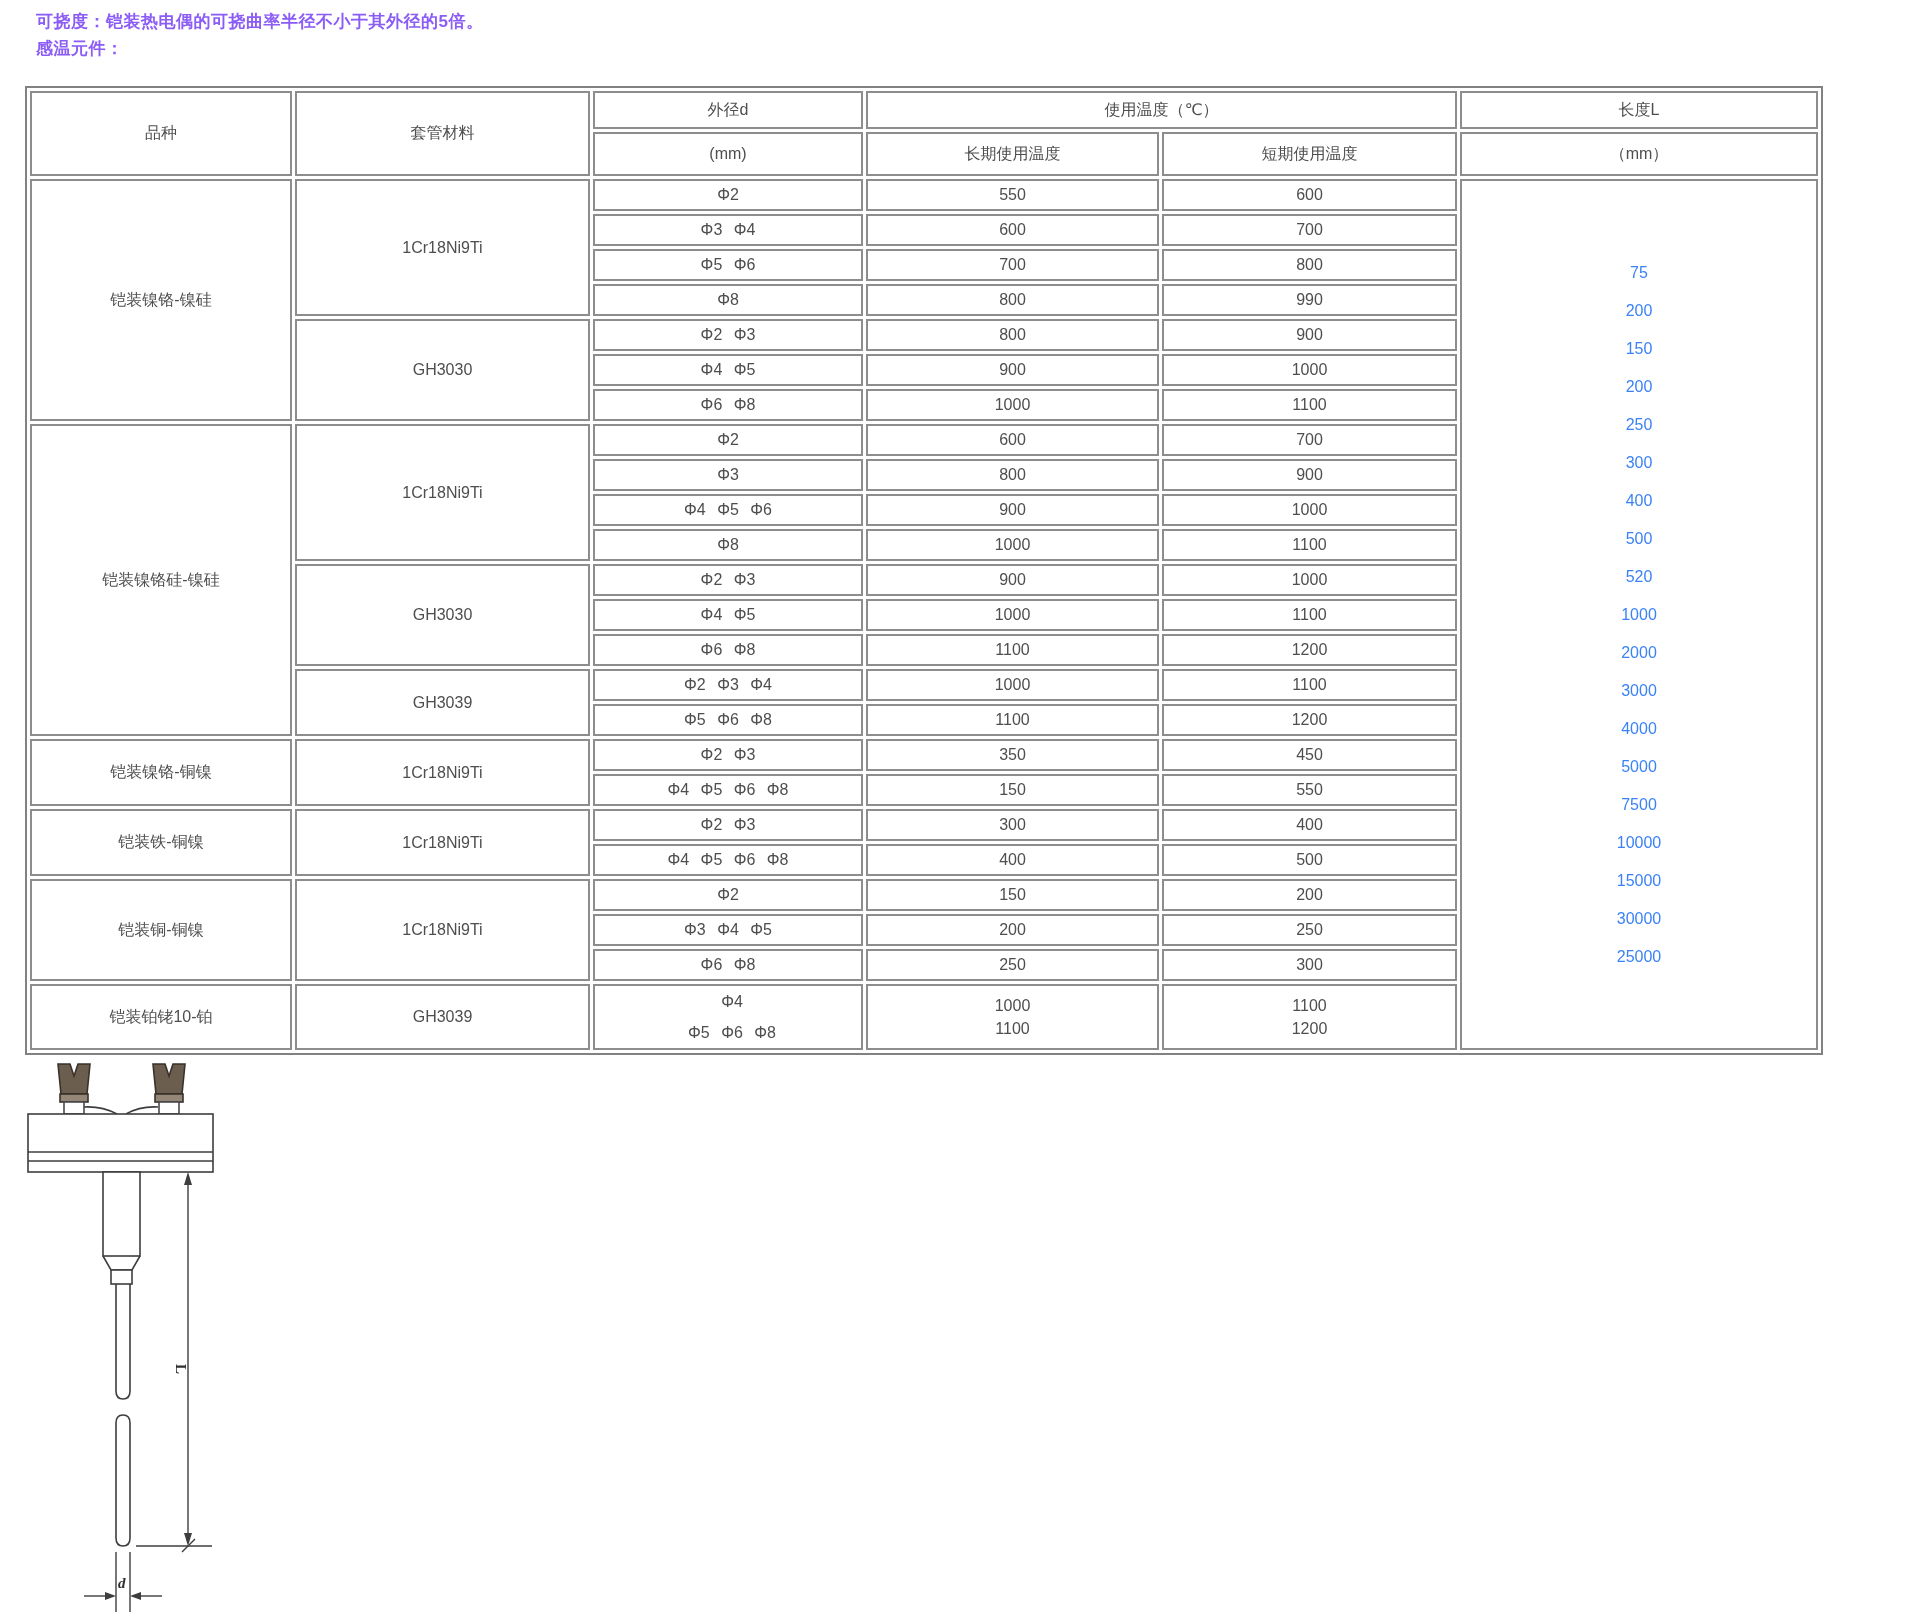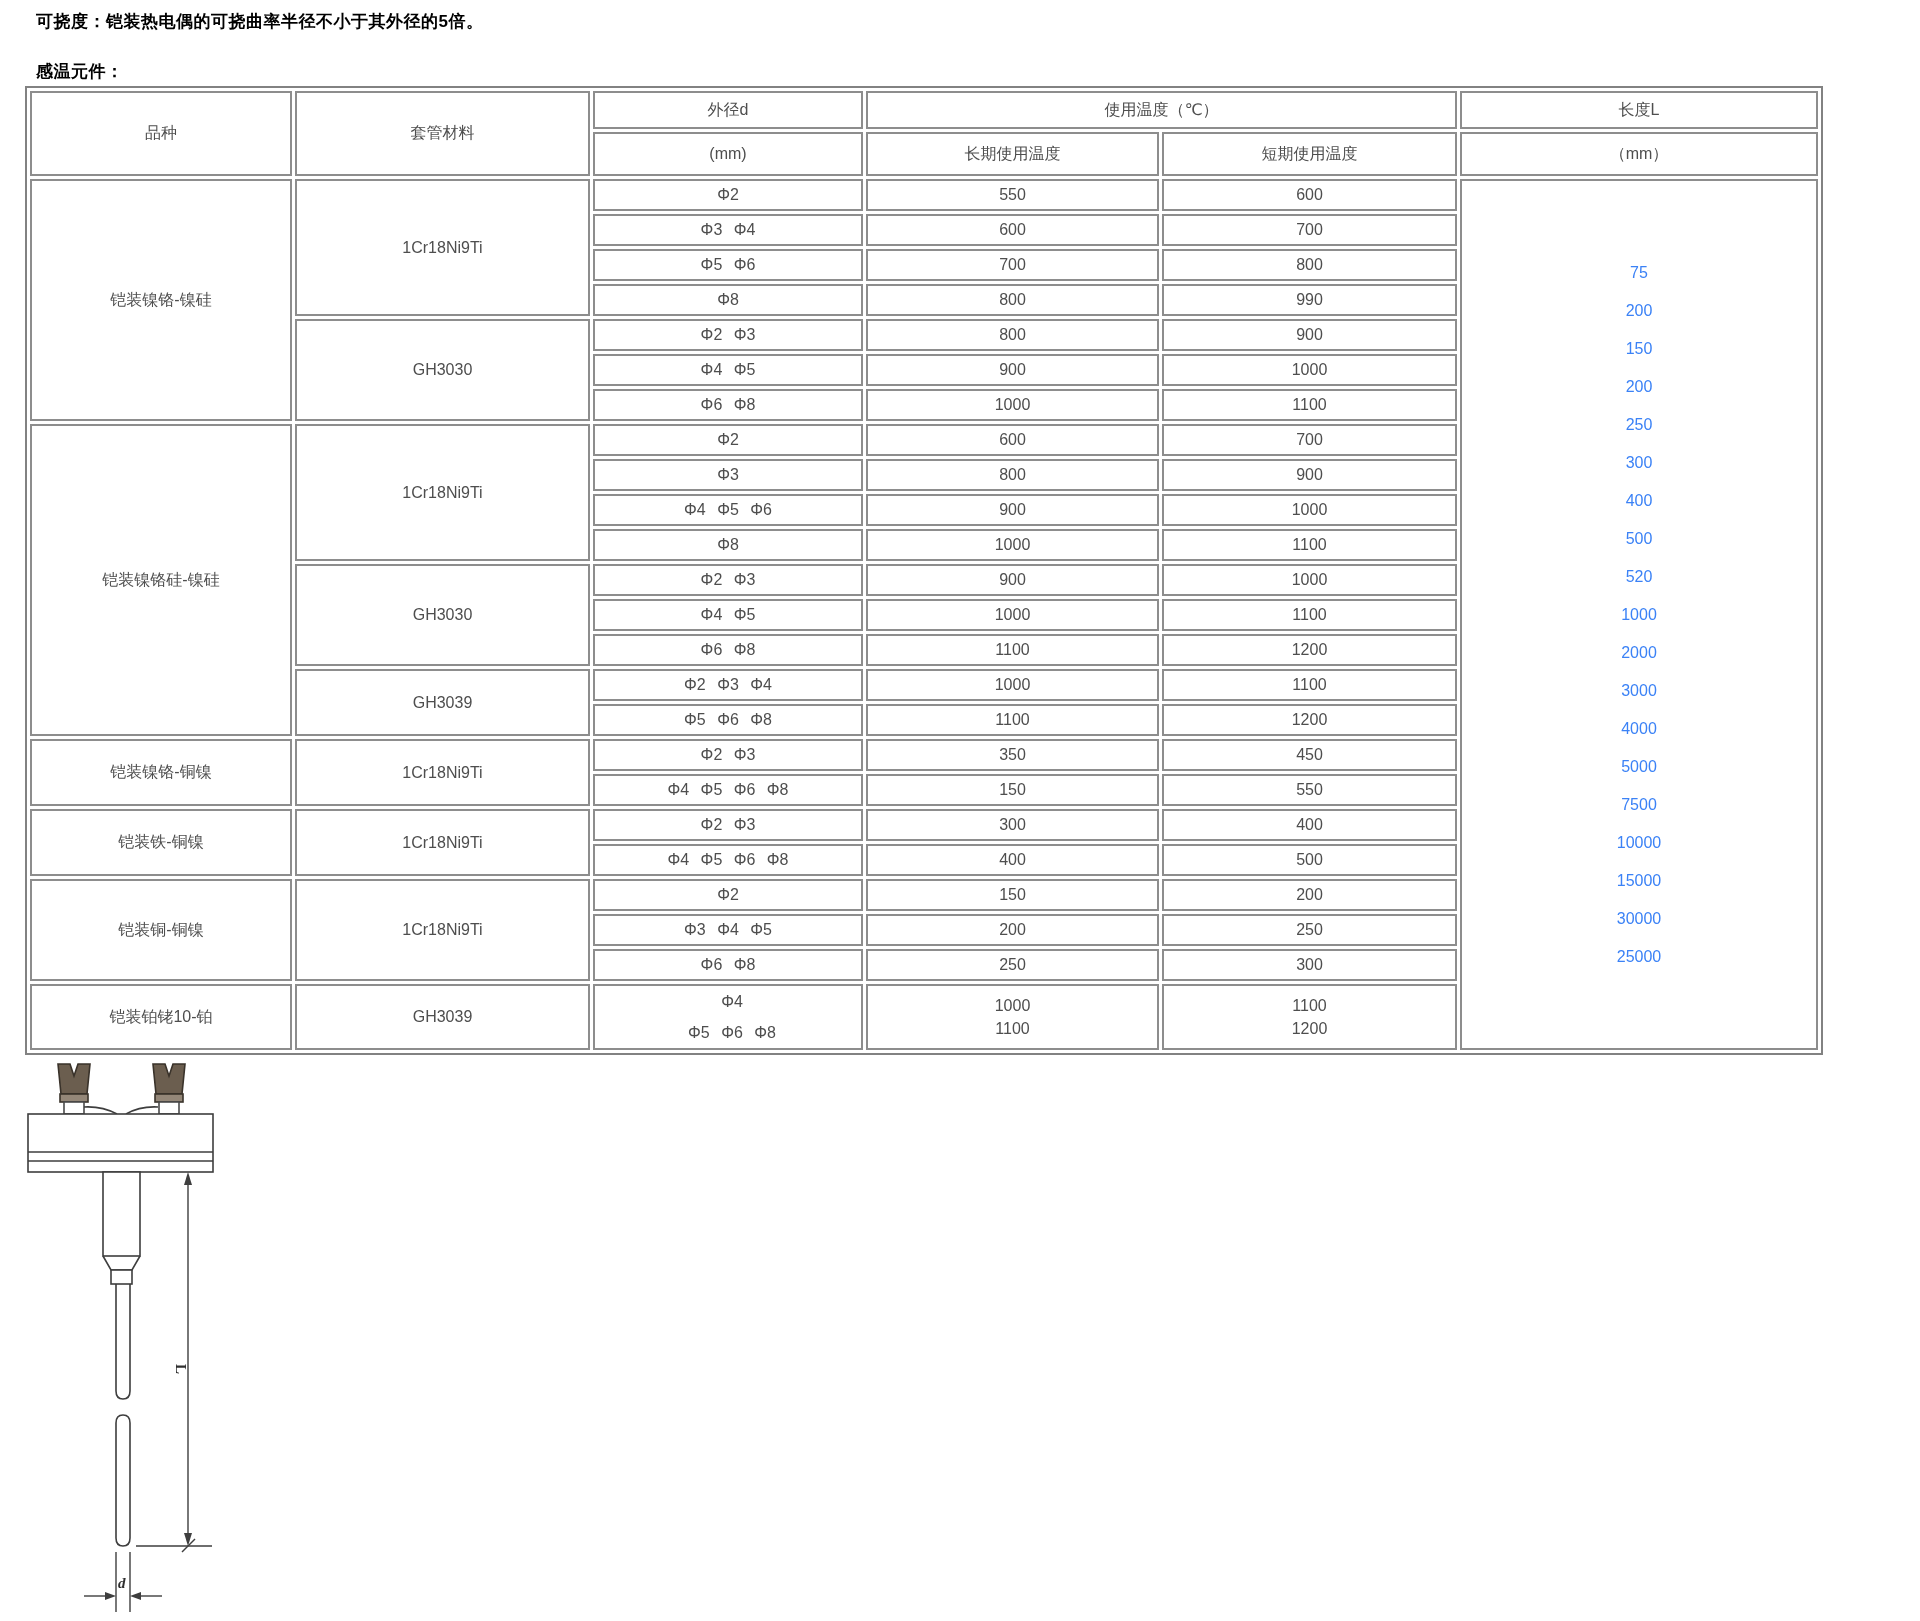--- a/index.html
+++ b/index.html
@@ -1,20 +1,20 @@
 <!DOCTYPE html>
 <html><head>
 <meta charset="utf-8">
 <style>
   html,body{margin:0;padding:0;background:#ffffff;}
   .page{position:relative;width:1920px;height:1621px;background:#fff;overflow:hidden;
         font-family:"Liberation Sans","DejaVu Sans",sans-serif;}
-  .note{position:absolute;left:36px;font-size:17px;font-weight:bold;color:#000000;letter-spacing:.5px;}
+  .note{position:absolute;left:36px;font-size:17px;font-weight:bold;color:#8b5cf6;letter-spacing:.5px;}
   .note-1{top:10px;}
-  .note-2{top:60px;}
+  .note-2{top:37px;}
 
   table.spec-table{position:absolute;left:25px;top:86px;width:1792px;table-layout:fixed;
         border-collapse:separate;border-spacing:3px;border:2px solid #828282;background:#fff;}
   .spec-table th,.spec-table td{border:2px solid #8d8d8d;background:#fff;text-align:center;
         vertical-align:middle;font-weight:normal;font-size:16px;color:#4e4e4e;padding:0;overflow:hidden;}
   thead tr.h1{height:38px;}
   thead tr.h2{height:44px;}
   tbody tr{height:32px;}
   tbody tr:last-child{height:64px;}
   td[data-name="cell-diameter"]{word-spacing:7px;}

